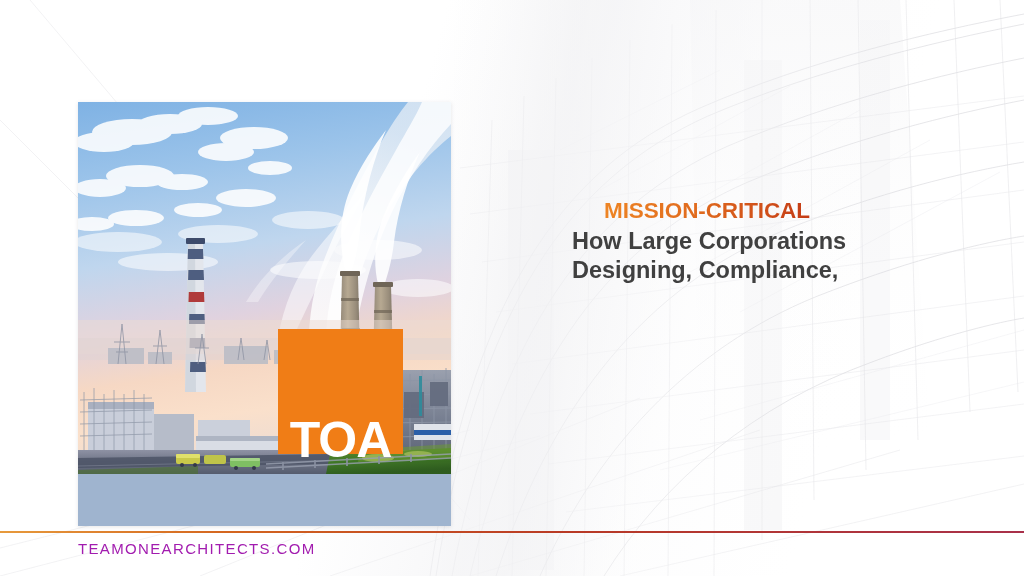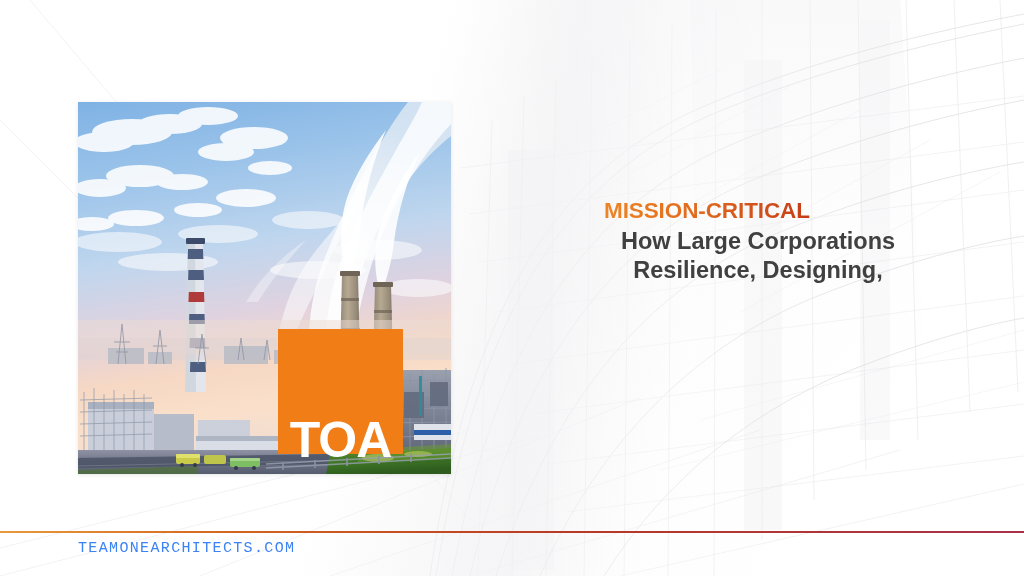--- a/index.html
+++ b/index.html
@@ -29,21 +29,21 @@
     position:absolute; inset:0;
     background:
       linear-gradient(105deg, rgba(255,255,255,0) 38%, rgba(244,244,246,0.75) 52%, rgba(250,250,251,0.35) 66%, rgba(255,255,255,0) 80%);
     pointer-events:none;
   }
 
   
   #photo-card {
     position:absolute;
     left:78px; top:102px;
-    width:373px; height:372px;
+    width:373px; height:424px;
     overflow:hidden;
     background:#9fb4cf;
     box-shadow:0 1px 4px rgba(60,60,70,0.13);
   }
   #photo-svg { display:block; width:373px; height:372px; }
 
   
   #toa-logo {
     position:absolute;
     left:200px; top:227px;
@@ -95,36 +95,36 @@
   #headline-l2 { background:linear-gradient(90deg, #EE8524 0%, #DE6620 22%, #C03413 55%, #A9160F 100%);
     -webkit-background-clip:text; background-clip:text; color:transparent; -webkit-text-fill-color:transparent; }
   .subtitle-line {
     font-family:"Liberation Sans", sans-serif;
     font-weight:bold;
     font-size:23.5px;
     line-height:29px;
     color:#404040;
     white-space:nowrap;
   }
-  #subtitle { margin-top:3px;text-align:center; }
+  #subtitle { margin-top:3px; }
 
   
   #footer-rule {
     position:absolute;
     left:0; top:531px;
     width:1024px; height:1.5px;
     background:linear-gradient(90deg, #E79A3C 0%, #D4661F 22%, #B93A25 55%, #A8304A 100%);
   }
   #footer-text {
     position:absolute;
     left:78px; top:540px;
-    font-family:Liberation Mono, monospace;
+    font-family:Liberation Sans, sans-serif;
     font-size:15px;
     letter-spacing:1.35px;
-    color:#3b82f6;
+    color:#a21caf;
     white-space:nowrap;
   }
 </style>
 </head>
 <body>
 
 <div id="slide">
 
   <svg id="bg-lineart" viewBox="0 0 1024 576" preserveAspectRatio="none">
     <defs>
@@ -449,20 +449,20 @@
       <div id="toa-square"></div>
       <div id="toa-lower"></div>
       <div id="toa-text">TOA</div>
     </div>
   </div>
 
   <div id="text-block">
     <div class="headline" id="headline-l1">MISSION-CRITICAL</div>
     <div id="subtitle">
       <div class="subtitle-line">How Large Corporations</div>
-      <div class="subtitle-line">Resilience, Designing,</div>
+      <div class="subtitle-line">Designing, Compliance,</div>
     </div>
   </div>
 
   <div id="footer-rule"></div>
   <div id="footer-text">TEAMONEARCHITECTS.COM</div>
 
 </div>
 
 </body></html>

